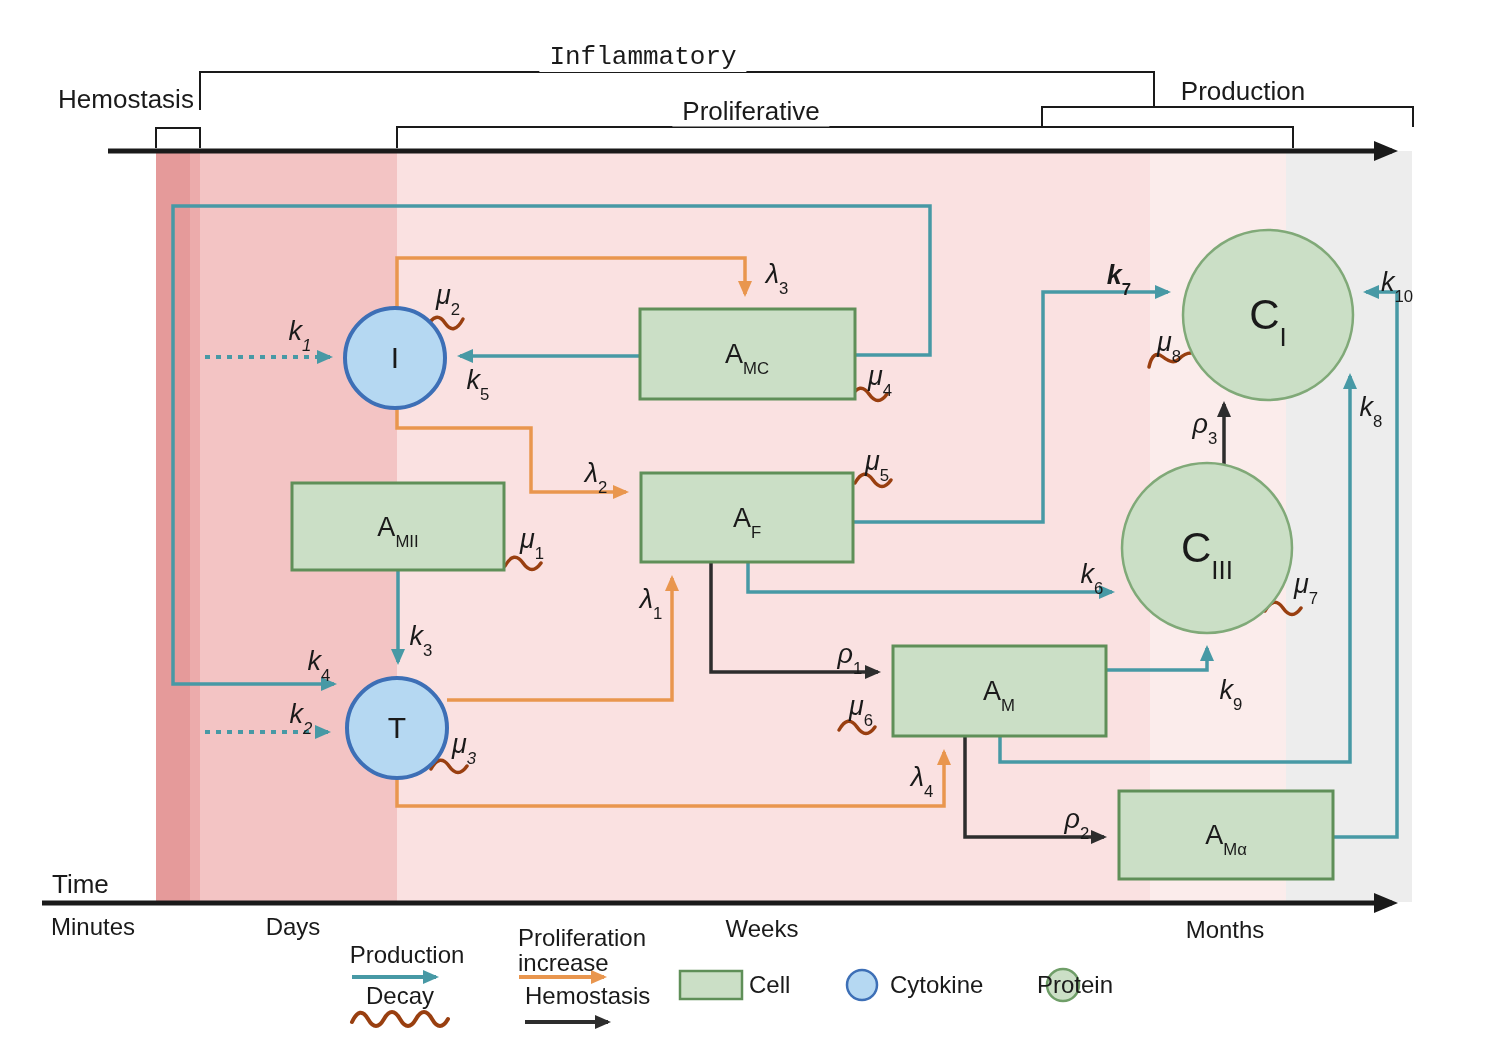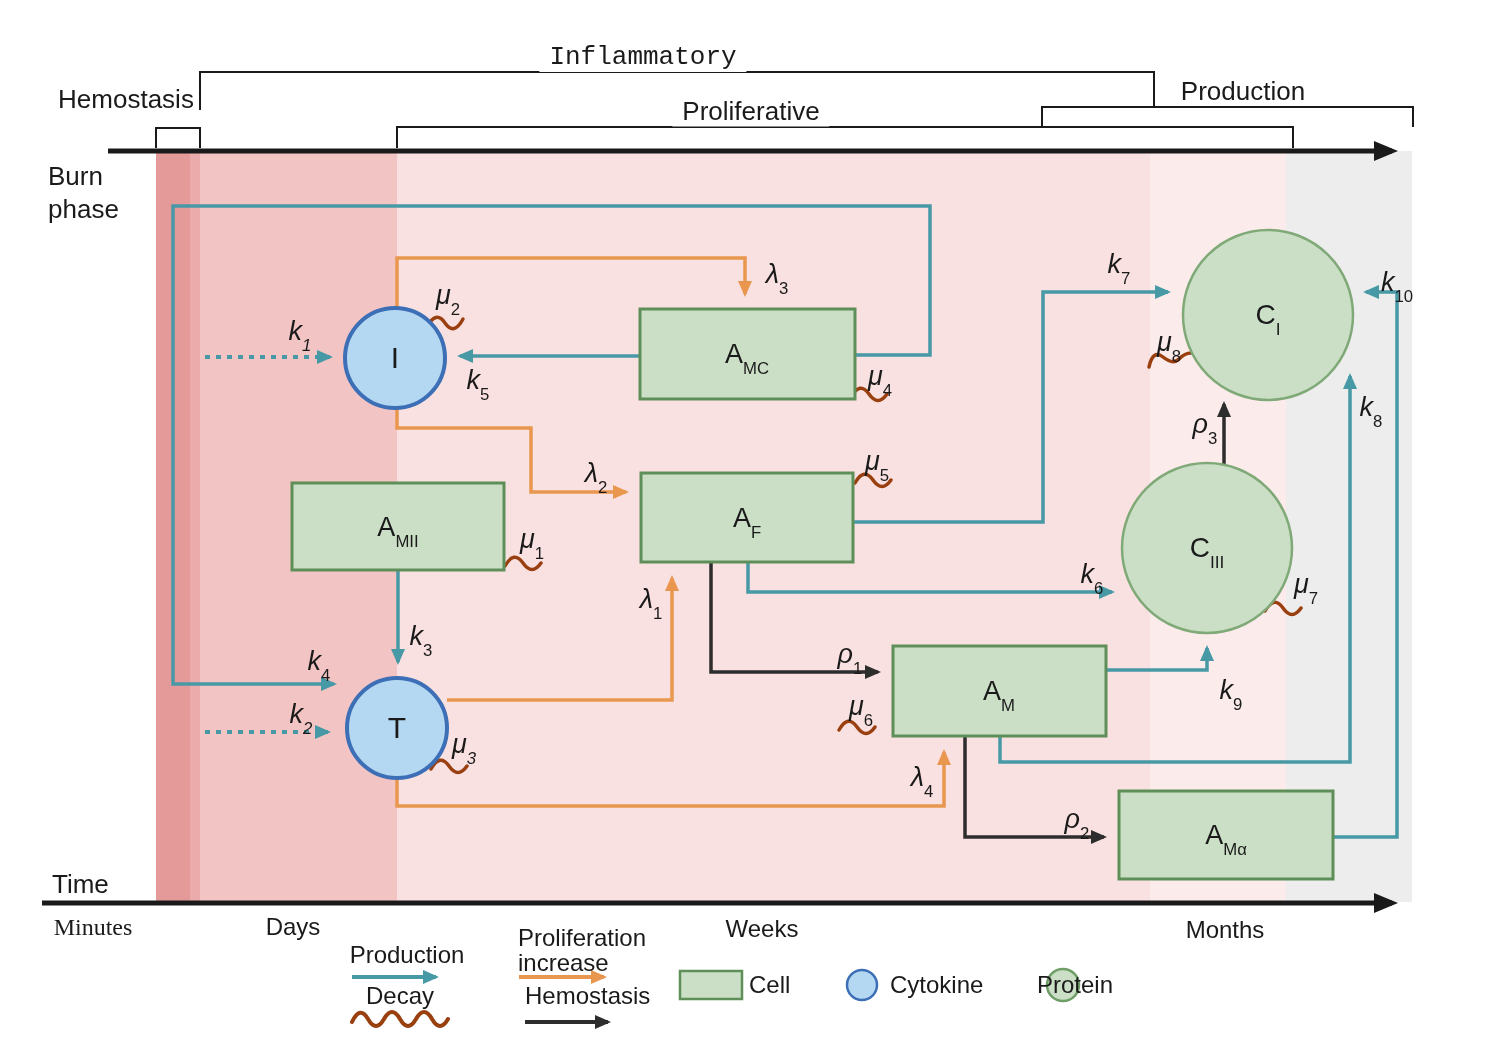--- a/index.html
+++ b/index.html
@@ -5,21 +5,21 @@
   html,body{margin:0;padding:0;background:#fff;}
   .stage{position:relative;width:1493px;height:1057px;background:#fff;overflow:hidden;
          font-family:"Liberation Sans",sans-serif;color:#1a1a1a;}
   .stage svg{position:absolute;left:0;top:0;}
   .lbl{position:absolute;transform:translate(-50%,-50%);white-space:nowrap;color:#1a1a1a;}
   .la{transform:translate(0,-50%);}
   .wbg{background:#ffffff;padding:0 10px;}
   .it{font-style:italic;}
   sub{font-size:0.62em;line-height:0;position:relative;top:0.28em;}
   .f24{font-size:24px;} .f26{font-size:26px;} .f27{font-size:27px;}
-  .f30{font-size:30px;} .f32{font-size:28px;}
+  .f30{font-size:30px;} .f32{font-size:42px;}
   .wrap2{white-space:normal;width:100px;line-height:33px;}
 </style>
 </head>
 <body>
 
 <div class="stage">
 
 <svg width="1493" height="1057" viewBox="0 0 1493 1057">
   <defs>
     <marker id="mteal" markerUnits="userSpaceOnUse" markerWidth="18" markerHeight="16" refX="13" refY="7" orient="auto">
@@ -113,44 +113,43 @@
     <circle cx="862" cy="985" r="15" fill="#B5D8F2" stroke="#3D6FB6" stroke-width="2.5"></circle>
     <circle cx="1063" cy="985" r="16" fill="#CBDFC6" stroke="#6F9E68" stroke-width="2.5"></circle>
   </g>
 </svg>
 
 <div class="lbl f26" style="left:126px;top:99px;">Hemostasis</div>
 <div class="lbl f26 wbg" style="left:643px;top:57px;font-family:Liberation Mono, monospace;">Inflammatory</div>
 <div class="lbl f26 wbg" style="left:751px;top:111px;">Proliferative</div>
 <div class="lbl f26" style="left:1243px;top:91px;">Production</div>
 
-<div class="lbl la f26 wrap2" style="left:48px;top:193px;">Burn phase</div>
 <div class="lbl la f26" style="left:52px;top:884px;">Time</div>
-<div class="lbl f24" style="left:93px;top:927px;font-family:Liberation Serif, serif;">Minutes</div>
+<div class="lbl f24" style="left:93px;top:927px;">Minutes</div>
 <div class="lbl f24" style="left:293px;top:927px;">Days</div>
 <div class="lbl f24" style="left:762px;top:929px;">Weeks</div>
 <div class="lbl f24" style="left:1217px;top:930px;margin-left:8px;">Months</div>
 
 <div class="lbl f30" style="left:395px;top:358px;">I</div>
 <div class="lbl f30" style="left:397px;top:728px;">T</div>
 <div class="lbl f27" style="left:398px;top:527px;"><span>A</span><sub>MII</sub></div>
 <div class="lbl f27" style="left:747px;top:354px;"><span>A</span><sub>MC</sub></div>
 <div class="lbl f27" style="left:747px;top:518px;"><span>A</span><sub>F</sub></div>
 <div class="lbl f27" style="left:999px;top:691px;"><span>A</span><sub>M</sub></div>
 <div class="lbl f27" style="left:1226px;top:835px;"><span>A</span><sub>Mα</sub></div>
 <div class="lbl f32" style="left:1207px;top:548px;"><span>C</span><sub>III</sub></div>
 <div class="lbl f32" style="left:1268px;top:315px;"><span>C</span><sub>I</sub></div>
 
 <div class="lbl f27 it" style="left:300px;top:331px;"><span>k</span><sub>1</sub></div>
 <div class="lbl f27 it" style="left:301px;top:714px;"><span>k</span><sub>2</sub></div>
 <div class="lbl f27" style="left:421px;top:636px;"><span class="it">k</span><sub>3</sub></div>
 <div class="lbl f27" style="left:319px;top:661px;"><span class="it">k</span><sub>4</sub></div>
 <div class="lbl f27" style="left:478px;top:380px;"><span class="it">k</span><sub>5</sub></div>
 <div class="lbl f27" style="left:1092px;top:574px;"><span class="it">k</span><sub>6</sub></div>
-<div class="lbl f27" style="left:1119px;top:264px;"><span class="it">k</span><sub>7</sub></div>
+<div class="lbl f27" style="left:1119px;top:275px;font-weight:bold;"><span class="it">k</span><sub>7</sub></div>
 <div class="lbl f27" style="left:1371px;top:407px;"><span class="it">k</span><sub>8</sub></div>
 <div class="lbl f27" style="left:1231px;top:690px;"><span class="it">k</span><sub>9</sub></div>
 <div class="lbl f27" style="left:1397px;top:282px;"><span class="it">k</span><sub>10</sub></div>
 
 <div class="lbl f27" style="left:651px;top:599px;"><span class="it">λ</span><sub>1</sub></div>
 <div class="lbl f27" style="left:596px;top:473px;"><span class="it">λ</span><sub>2</sub></div>
 <div class="lbl f27" style="left:777px;top:274px;"><span class="it">λ</span><sub>3</sub></div>
 <div class="lbl f27" style="left:922px;top:777px;"><span class="it">λ</span><sub>4</sub></div>
 
 <div class="lbl f27" style="left:532px;top:539px;"><span class="it">μ</span><sub>1</sub></div>

